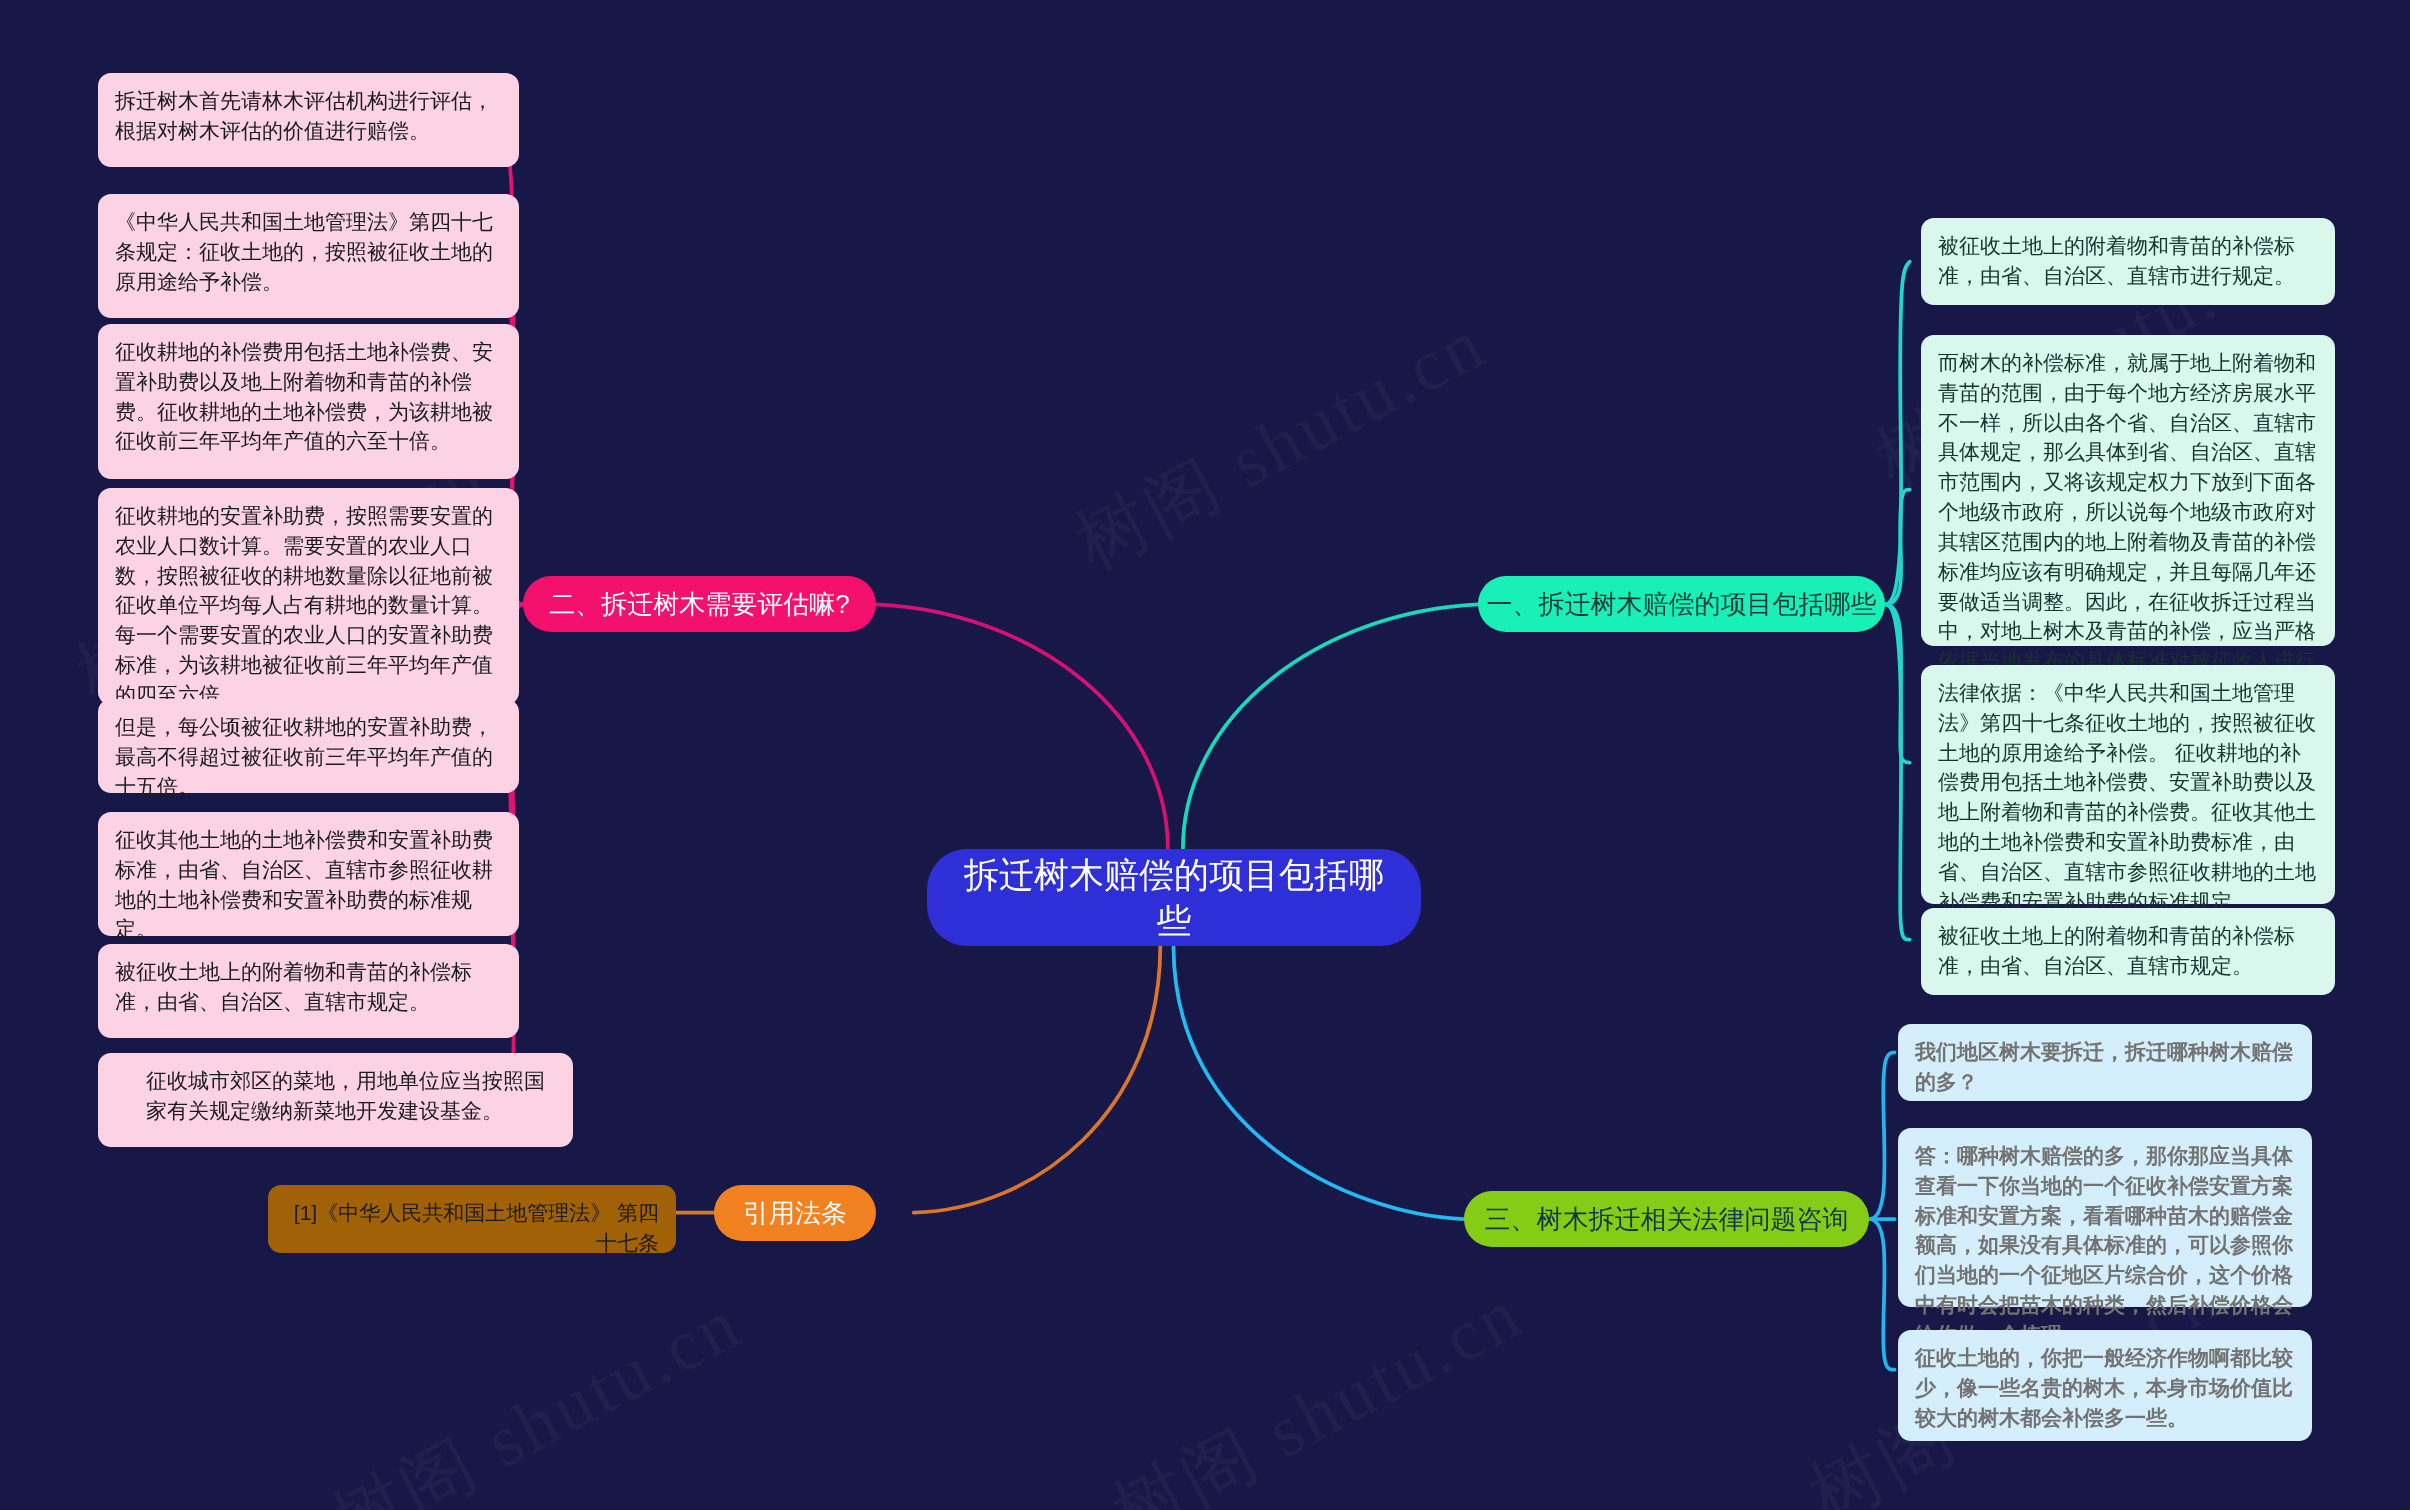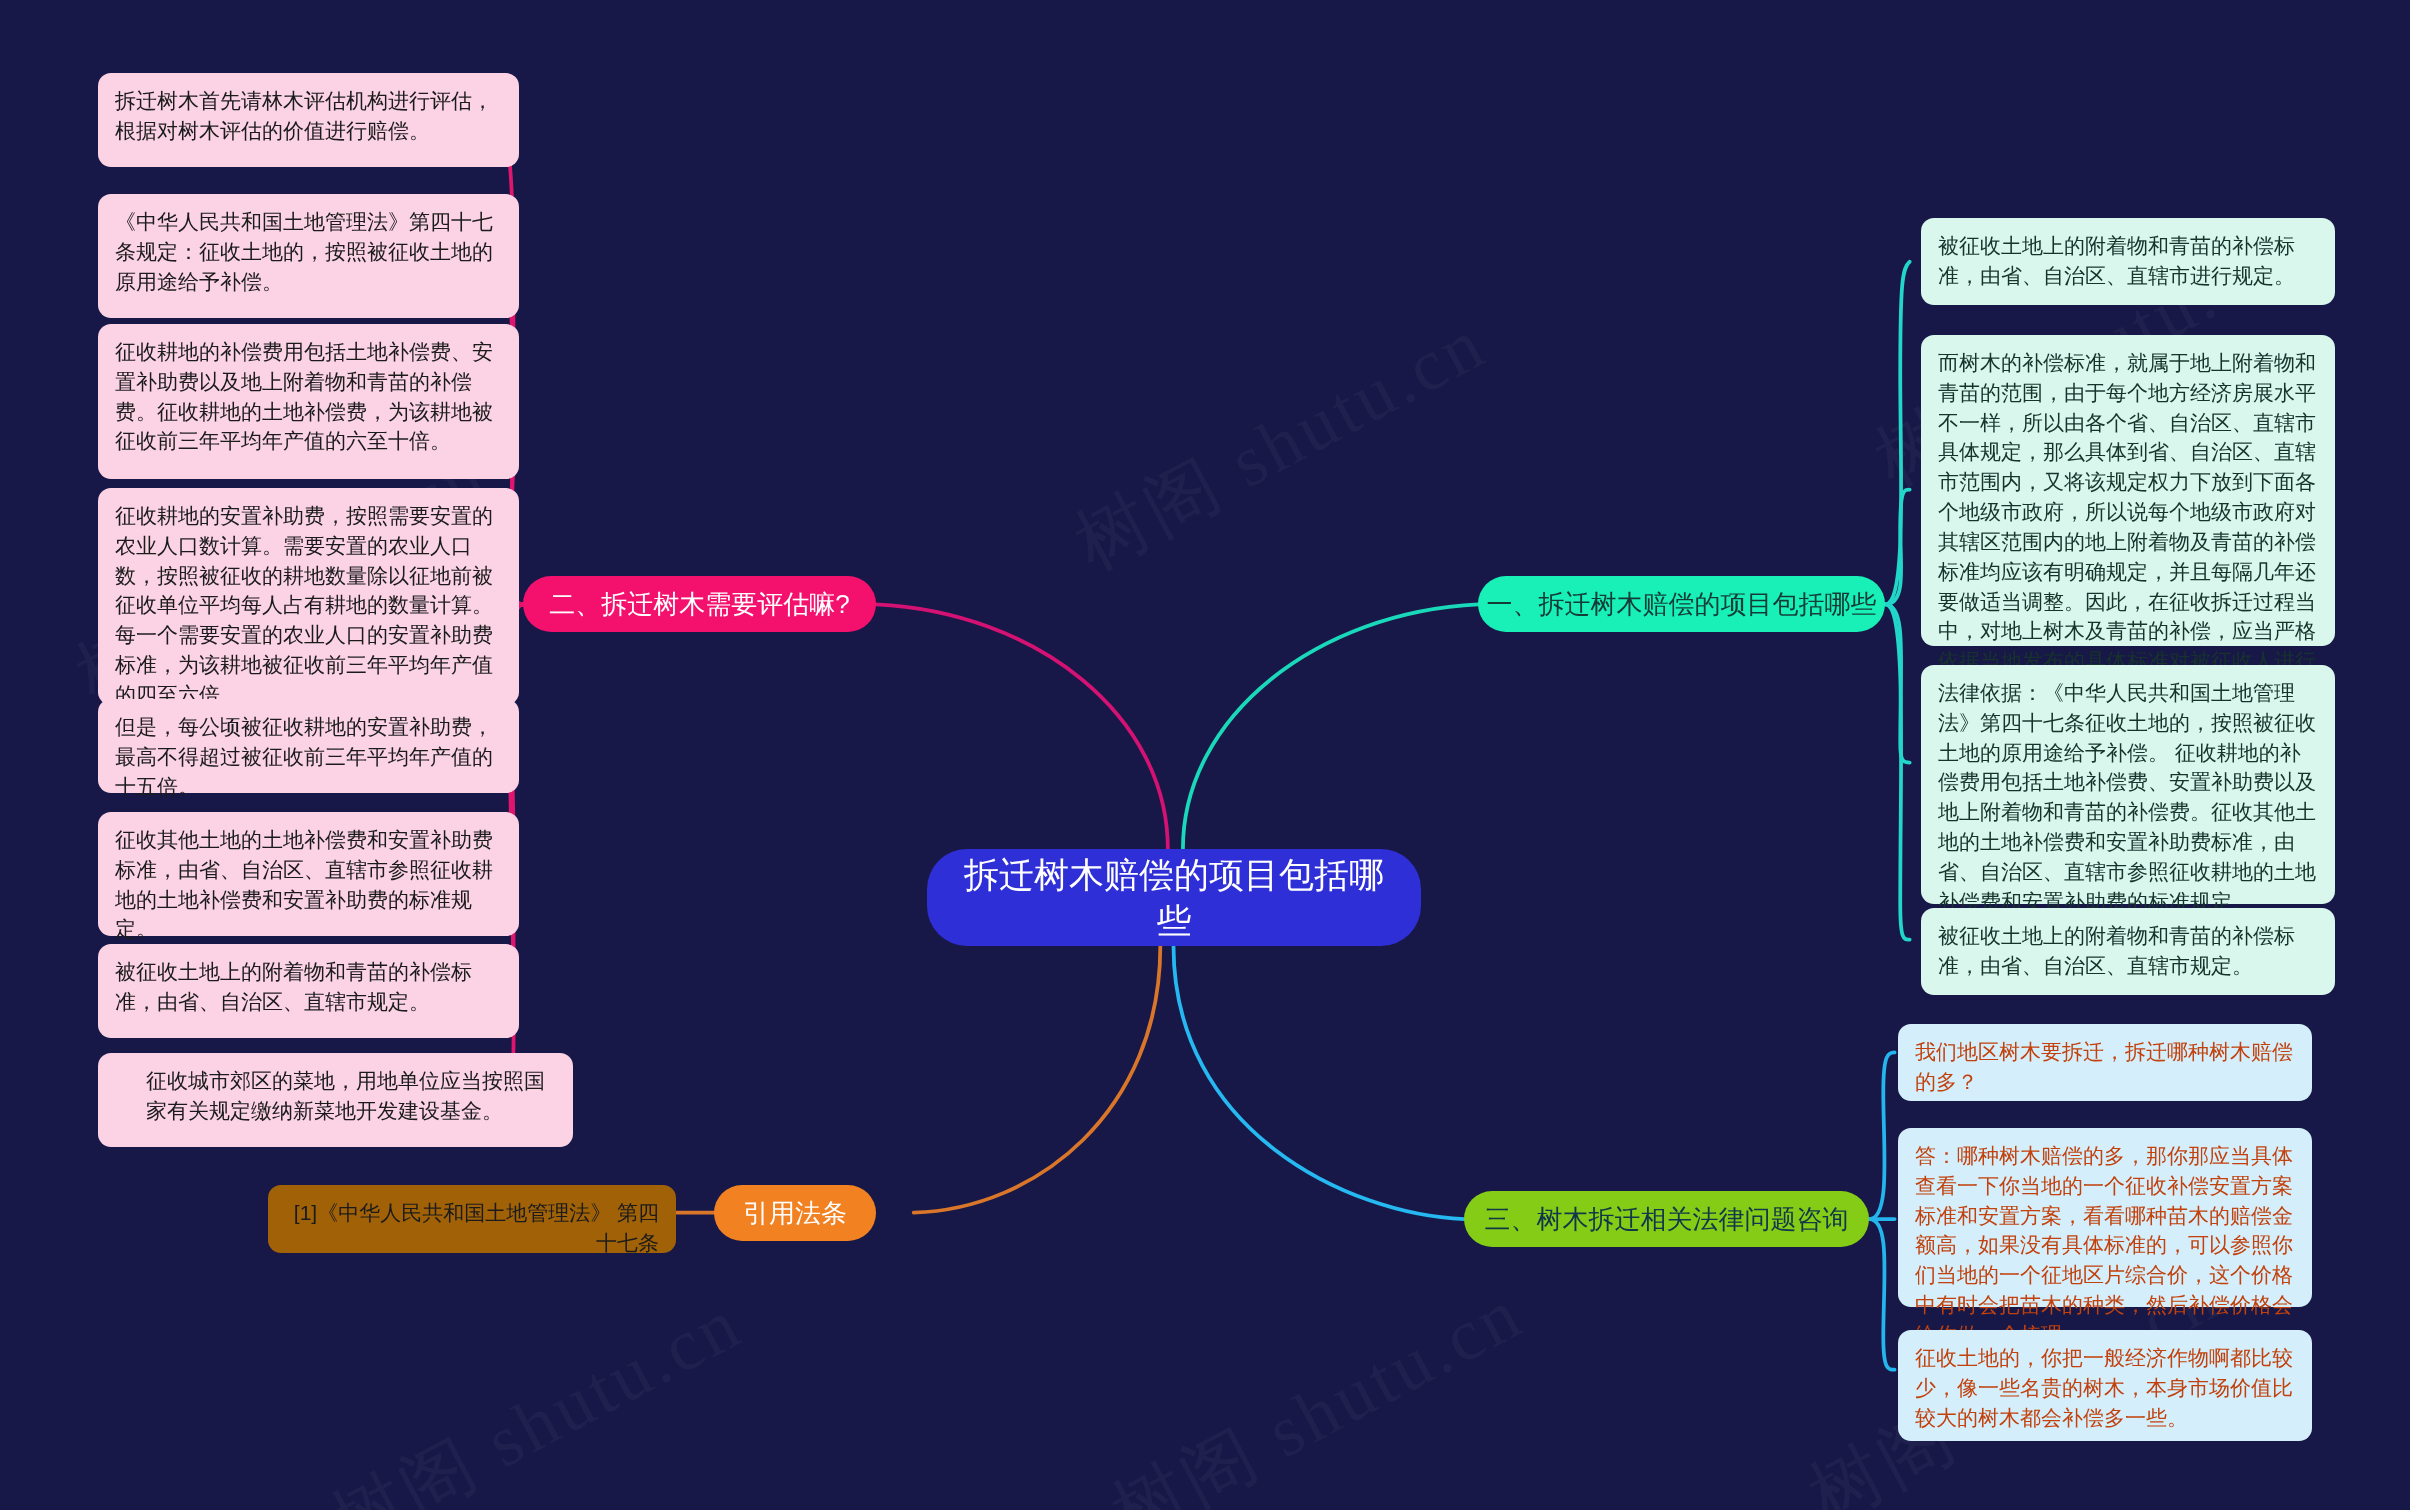--- a/index.html
+++ b/index.html
@@ -58,21 +58,21 @@
     white-space: nowrap;
   }
   .b-pink   { background: #f4116e; color: #ffffff; }
   .b-green  { background: #18f0b8; color: #143b35; }
   .b-cyan   { background: #84cc16; color: #10384a; }
   .b-orange { background: #f28122; color: #ffffff; }
 
   .leaf { font-size: 21px; padding: 13px 17px; }
   .l-pink   { background: #fbd3e4; color: #1b1b1b; margin-left: 15px; }
   .l-mint   { background: #d9f7ec; color: #16332c; }
-  .l-blue   { background: #d4effb; color: #c2410c; }
+  .l-blue   { background: #d4effb; color: #737373; font-weight: bold; }
   .l-beige  { background: #a16207; color: #1b1b1b; text-align: right; }
 </style>
 </head>
 <body>
 
 <div id="canvas">
 
   <div class="wm" style="left:56px; top:527px;">树阁 shutu.cn</div>
   <div class="wm" style="left:311px; top:1375px;">树阁 shutu.cn</div>
   <div class="wm" style="left:1092px; top:1365px;">树阁 shutu.cn</div>

